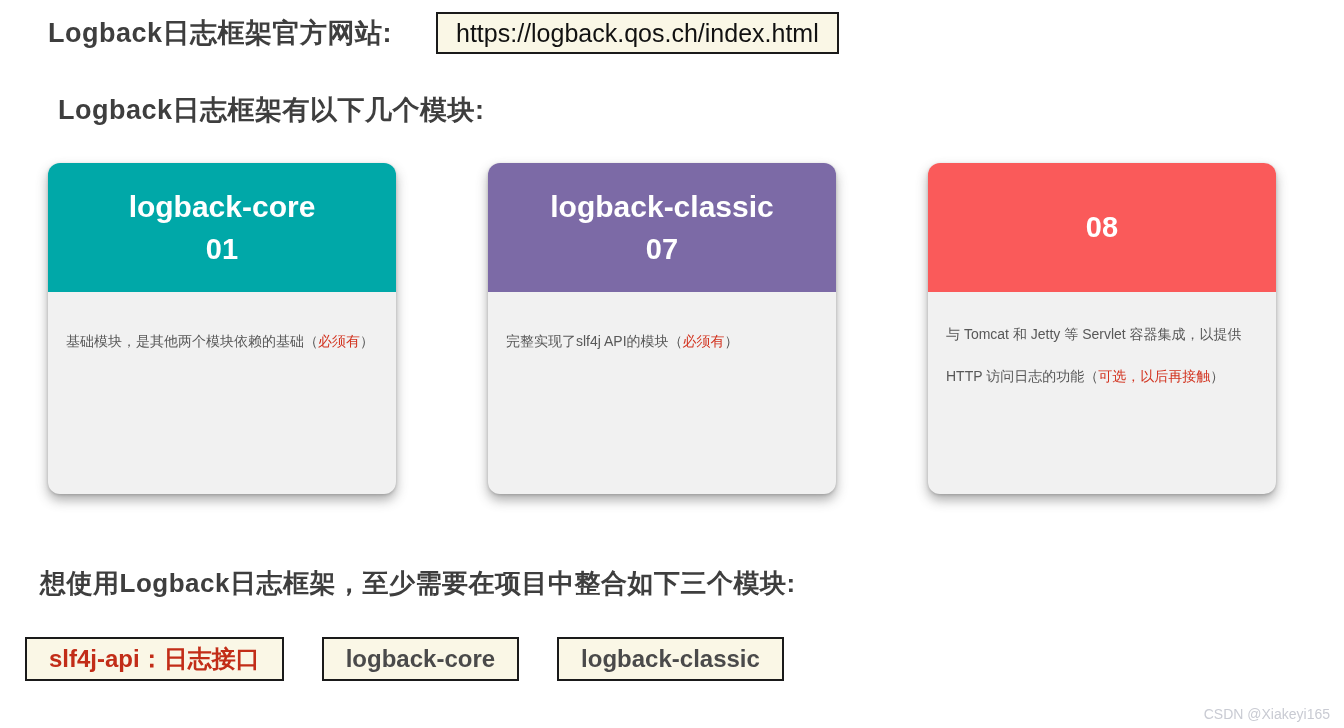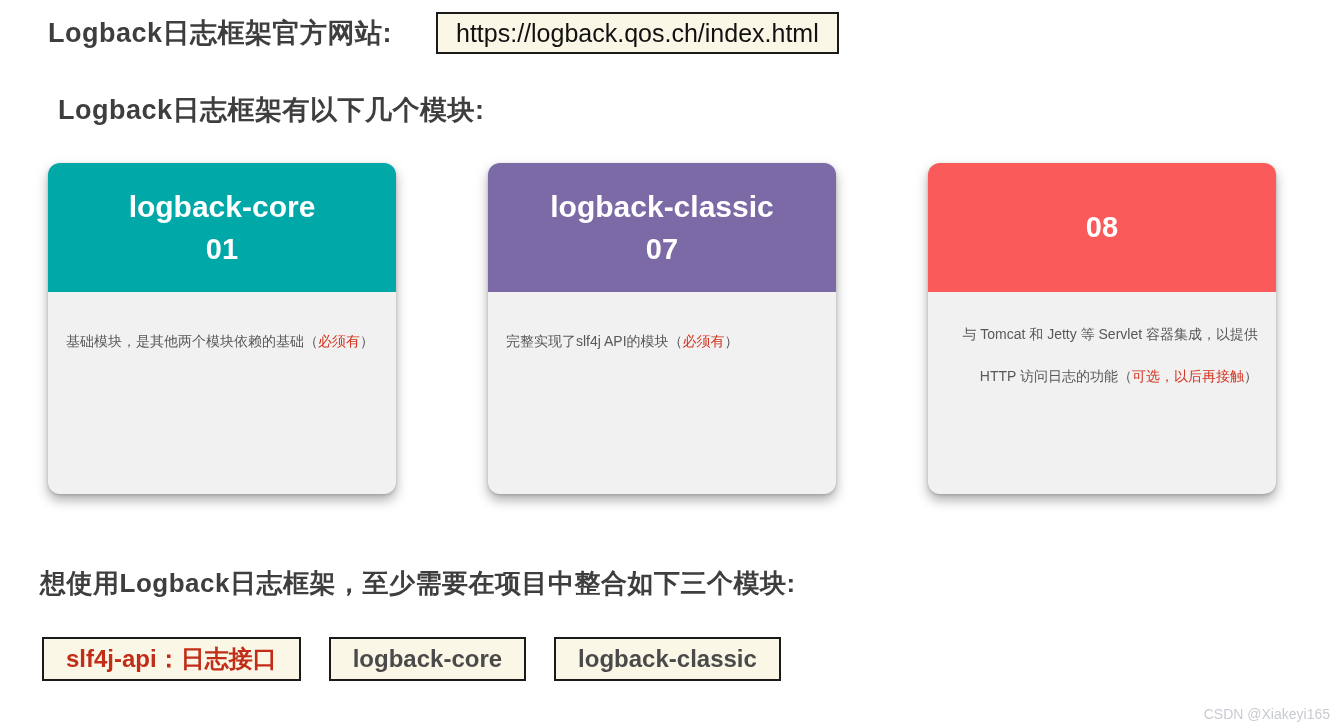--- a/index.html
+++ b/index.html
@@ -67,32 +67,31 @@
     font-size:29px;font-weight:bold;line-height:43px;
   }
   .card-body{
     padding:21px 18px 0 18px;
     font-size:14px;
     color:#585858;
     line-height:57px;
   }
   .cards .card:nth-child(3) .card-body{
     line-height:42px;
-    text-align:right;
   }
   .red-inline{color:#D2321E;}
   
   .integration-heading{
     position:absolute;left:40px;top:566px;
     font-size:26px;letter-spacing:0.5px;
   }
   
   .boxes{
-    position:absolute;left:42px;top:637px;
-    display:flex;gap:28px;
+    position:absolute;left:25px;top:637px;
+    display:flex;gap:38px;
   }
   .pill{
     display:inline-flex;align-items:center;justify-content:center;
     height:44px;box-sizing:border-box;
     padding:0 22px;
     border:2px solid #1A1A1A;
     background:#FAF7E6;
     font-size:24px;font-weight:bold;
     color:#4A4A4A;
     white-space:nowrap;

